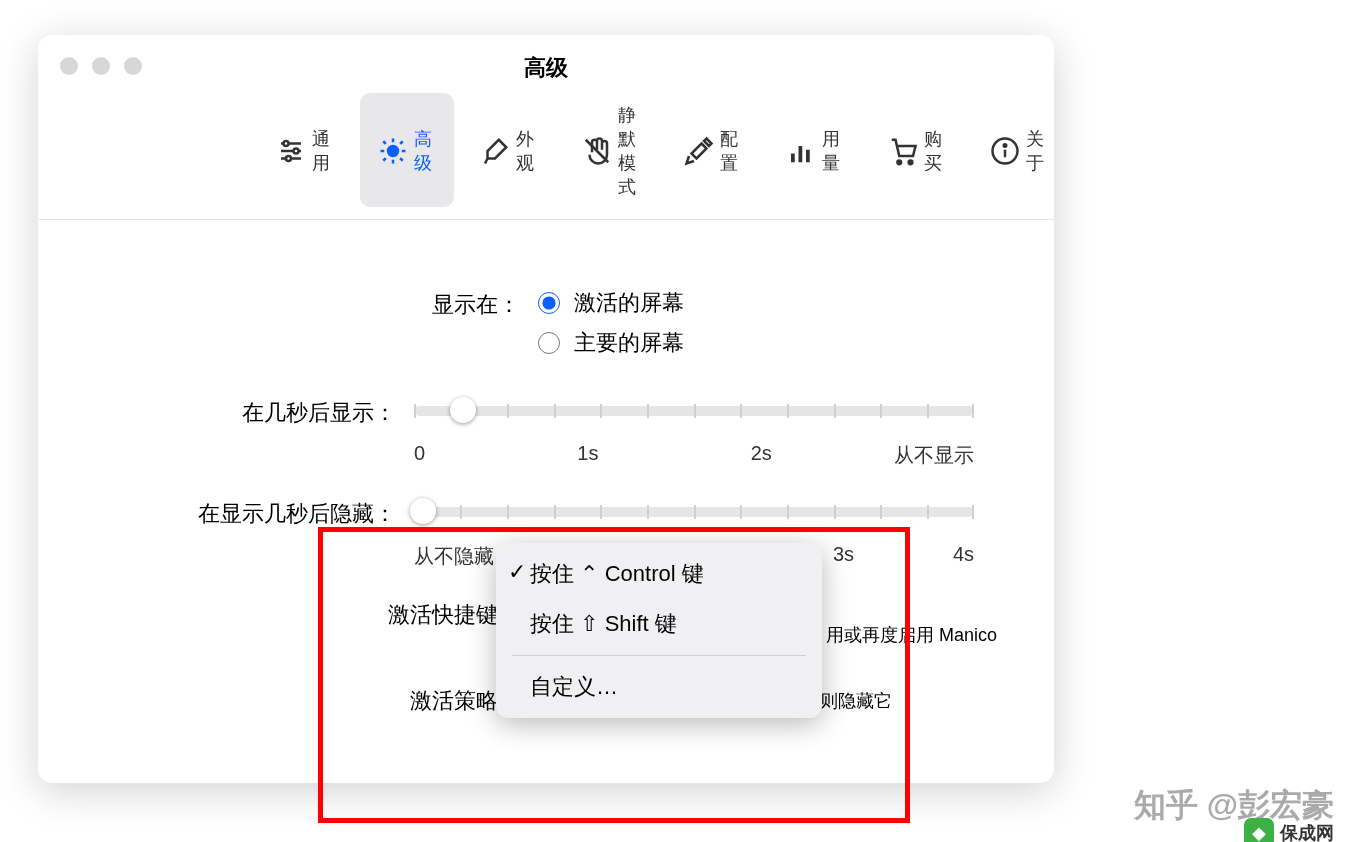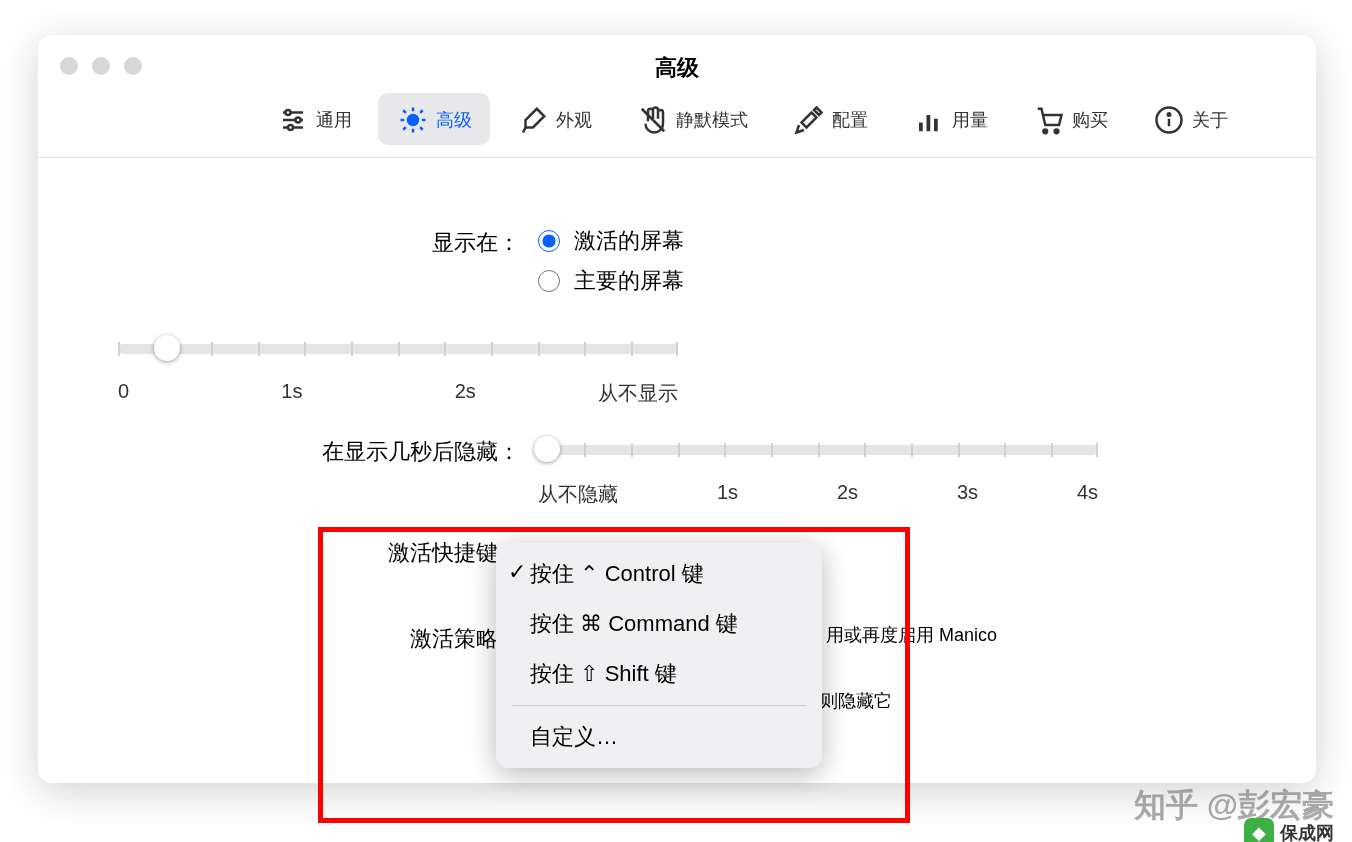--- a/index.html
+++ b/index.html
@@ -1,17 +1,17 @@
 <!DOCTYPE html>
 <html><head>
 <meta charset="utf-8">
 <style>
 * { margin:0; padding:0; box-sizing:border-box; font-family:-apple-system,BlinkMacSystemFont,"Segoe UI",sans-serif; }
 body { background:#fff; width:1352px; height:842px; position:relative; }
-.window { position:absolute; left:38px; top:35px; width:1278px; height:748px; background:#fff; border-radius:14px; box-shadow:0 8px 40px rgba(0,0,0,0.18); overflow:visible; }
+.window { position:absolute; left:38px; top:35px; width:1016px; height:748px; background:#fff; border-radius:14px; box-shadow:0 8px 40px rgba(0,0,0,0.18); overflow:visible; }
 .titlebar { position:relative; height:58px; display:flex; align-items:center; }
 .traffic { position:absolute; left:22px; top:22px; display:flex; gap:14px; }
 .traffic span { width:18px; height:18px; border-radius:50%; background:#d7d7d8; display:inline-block; }
 .title { position:absolute; left:0; right:0; text-align:center; font-size:22px; font-weight:600; color:#000; top:18px; }
 .toolbar { display:flex; gap:8px; padding:0 20px 12px 220px; border-bottom:1px solid #e5e5e5; }
 .tab { display:flex; align-items:center; padding:10px 18px 8px; border-radius:10px; cursor:pointer; gap:6px; }
 .tab.active { background:#e8e8ea; }
 .tab.active svg { stroke:#0a60ff; fill:#0a60ff; }
 .tab.active .tlabel { color:#0a60ff; }
 .tlabel { font-size:18px; color:#333; }
@@ -142,20 +142,21 @@
             <span>激活的屏幕</span>
           </label>
         <label class="radio">
             <input type="radio" style="">
             <span>主要的屏幕</span>
           </label>
       </div>
     </div>
 
     <div class="row">
+      <div class="label">在几秒后显示：</div>
       <div class="ctrl">
         <div class="slider-track">
           <div class="tick" style="left:0"></div>
             <div class="tick" style="left:46px"></div>
             <div class="tick" style="left:93px"></div>
             <div class="tick" style="left:140px"></div>
             <div class="tick" style="left:186px"></div>
             <div class="tick" style="left:233px"></div>
             <div class="tick" style="left:280px"></div>
             <div class="tick" style="left:326px"></div>
@@ -216,21 +217,20 @@
 
   </div>
 
   <div class="bg-text" style="left:788px; top:588px">用或再度启用 Manico</div>
   <div class="bg-text" style="left:782px; top:654px">则隐藏它</div>
 
   <div class="highlight" style="left:280px; top:492px; width:592px; height:296px"></div>
 
   <div class="dropdown" style="left:458px; top:508px">
     <div class="dd-item checked">按住 ⌃ Control 键</div>
-    <div class="dd-item">按住 ⌘ Command 键</div>
     <div class="dd-item">按住 ⇧ Shift 键</div>
     <div class="dd-sep"></div>
     <div class="dd-item">自定义…</div>
   </div>
 </div>
 
 <div class="watermark">知乎 @彭宏豪</div>
 <div class="badge">
   <div class="badge-sq">◆</div>
   <span class="badge-txt">保成网</span>

